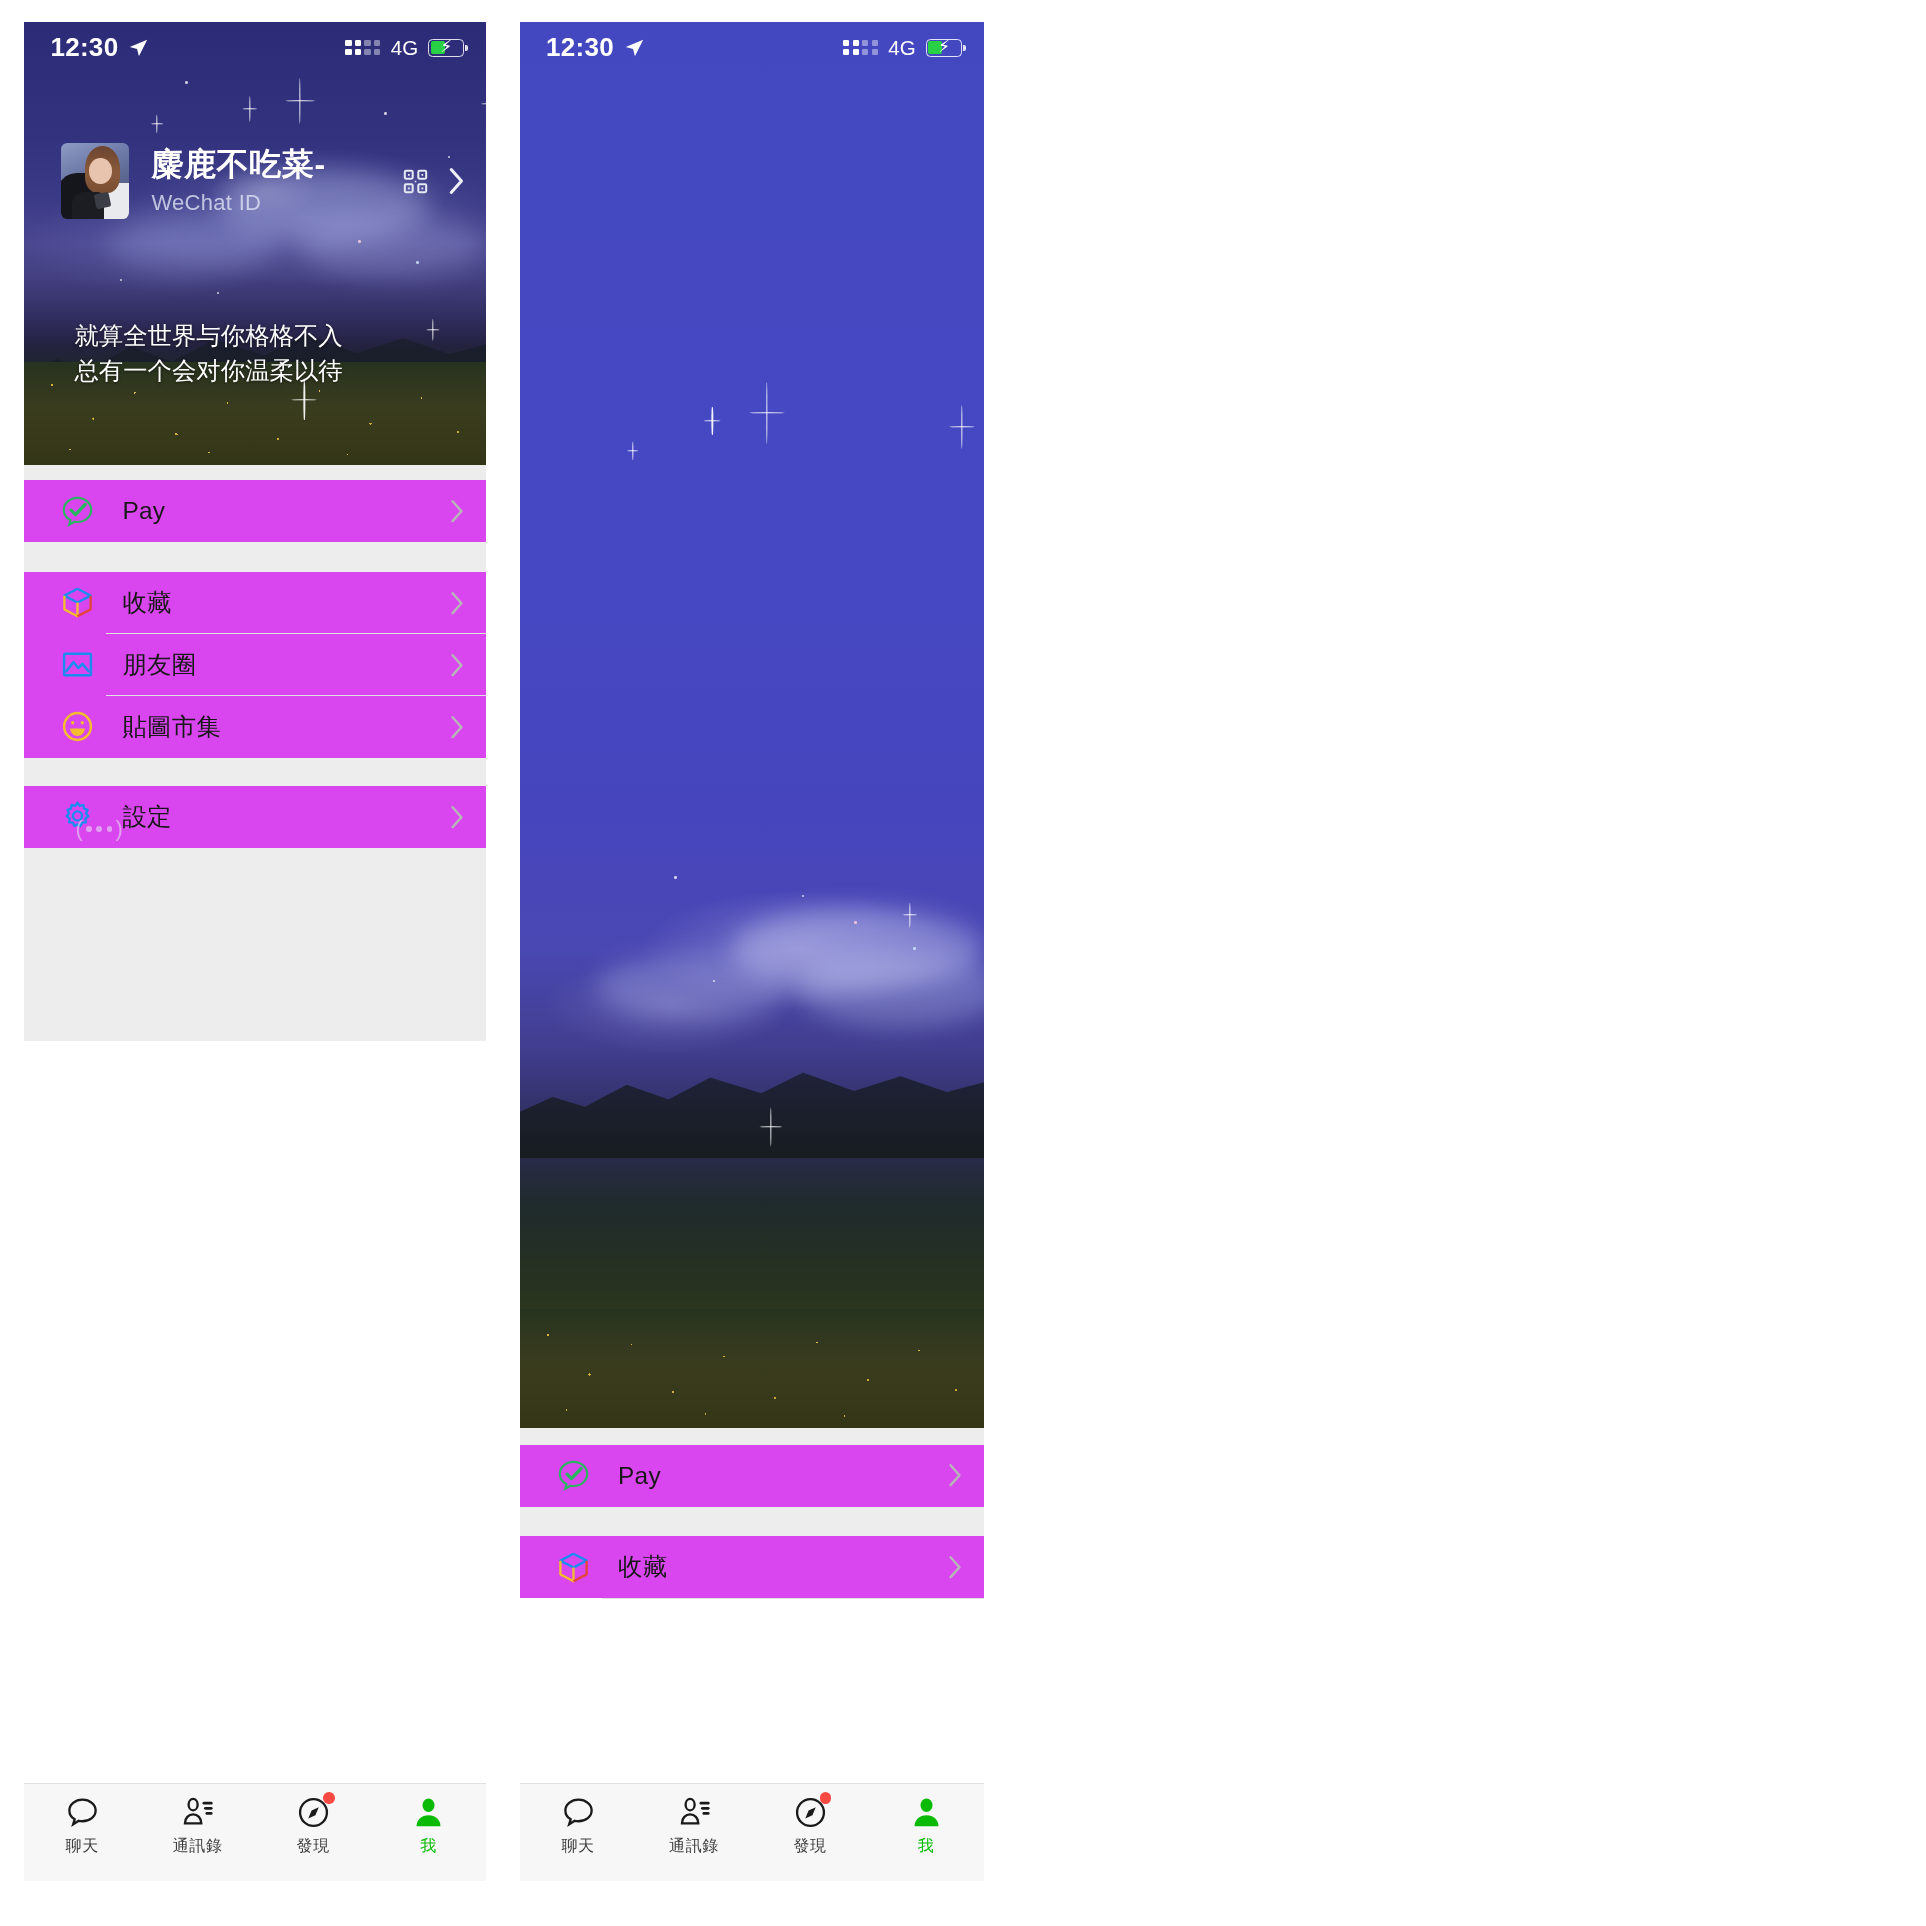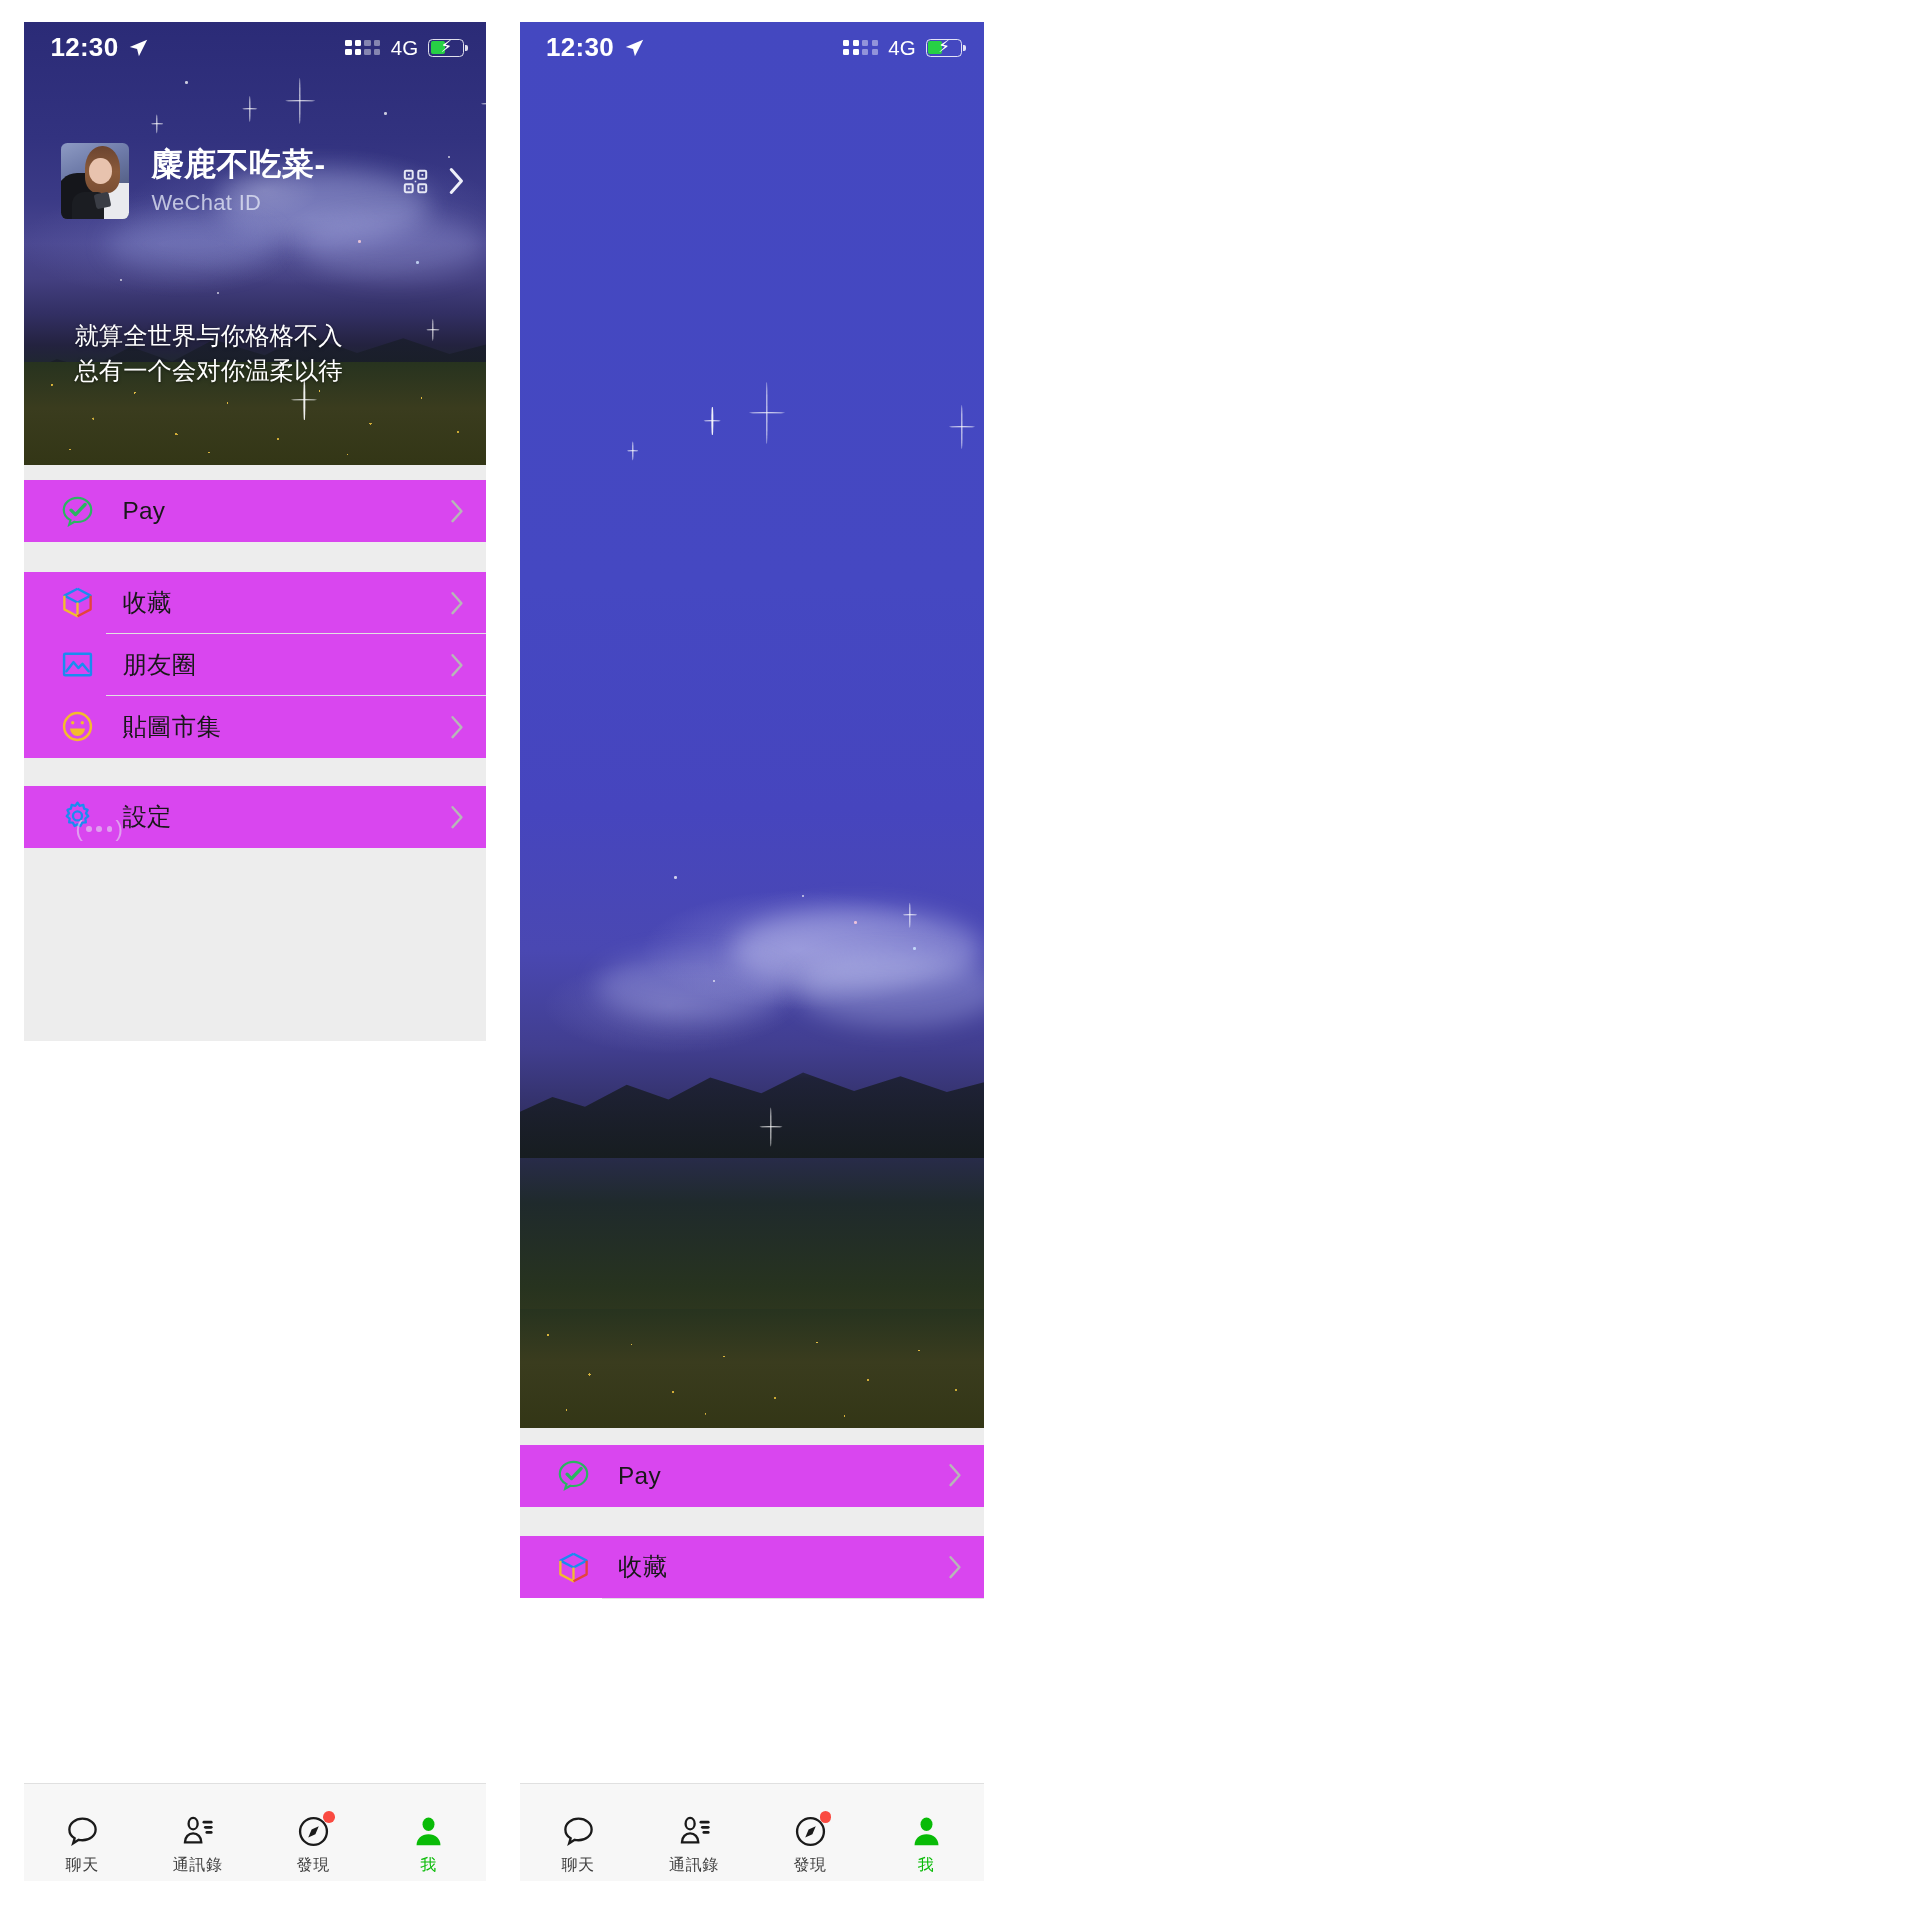--- a/index.html
+++ b/index.html
@@ -246,21 +246,21 @@
   .mi-chev { margin-left: auto; width: 14px; height: 24.4px; }
   .chev-grey { stroke: #b7b7b7; }
 
   
   .tabbar {
     position: absolute; left: 0; right: 0; bottom: 0;
     height: 98px;
     background: #f7f7f7;
     border-top: 0.6px solid #e0e0e0;
     display: flex; align-items: flex-start;
-    padding-top: 30px;
+    padding-top: 11px;
   }
   .tab {
     flex: 1 1 0; display: flex; flex-direction: column; align-items: center; gap: 6.4px;
     position: relative;
   }
   .tab-icon { width: 35px; height: 35px; position: relative; }
   .tab-label { font-size: 16px; color: #3e3e3e; letter-spacing: 0.6px; }
   .tab.active .tab-label { color: #09bb07; }
   .badge-dot {
     position: absolute; right: -3.9px; top: -2.6px;

